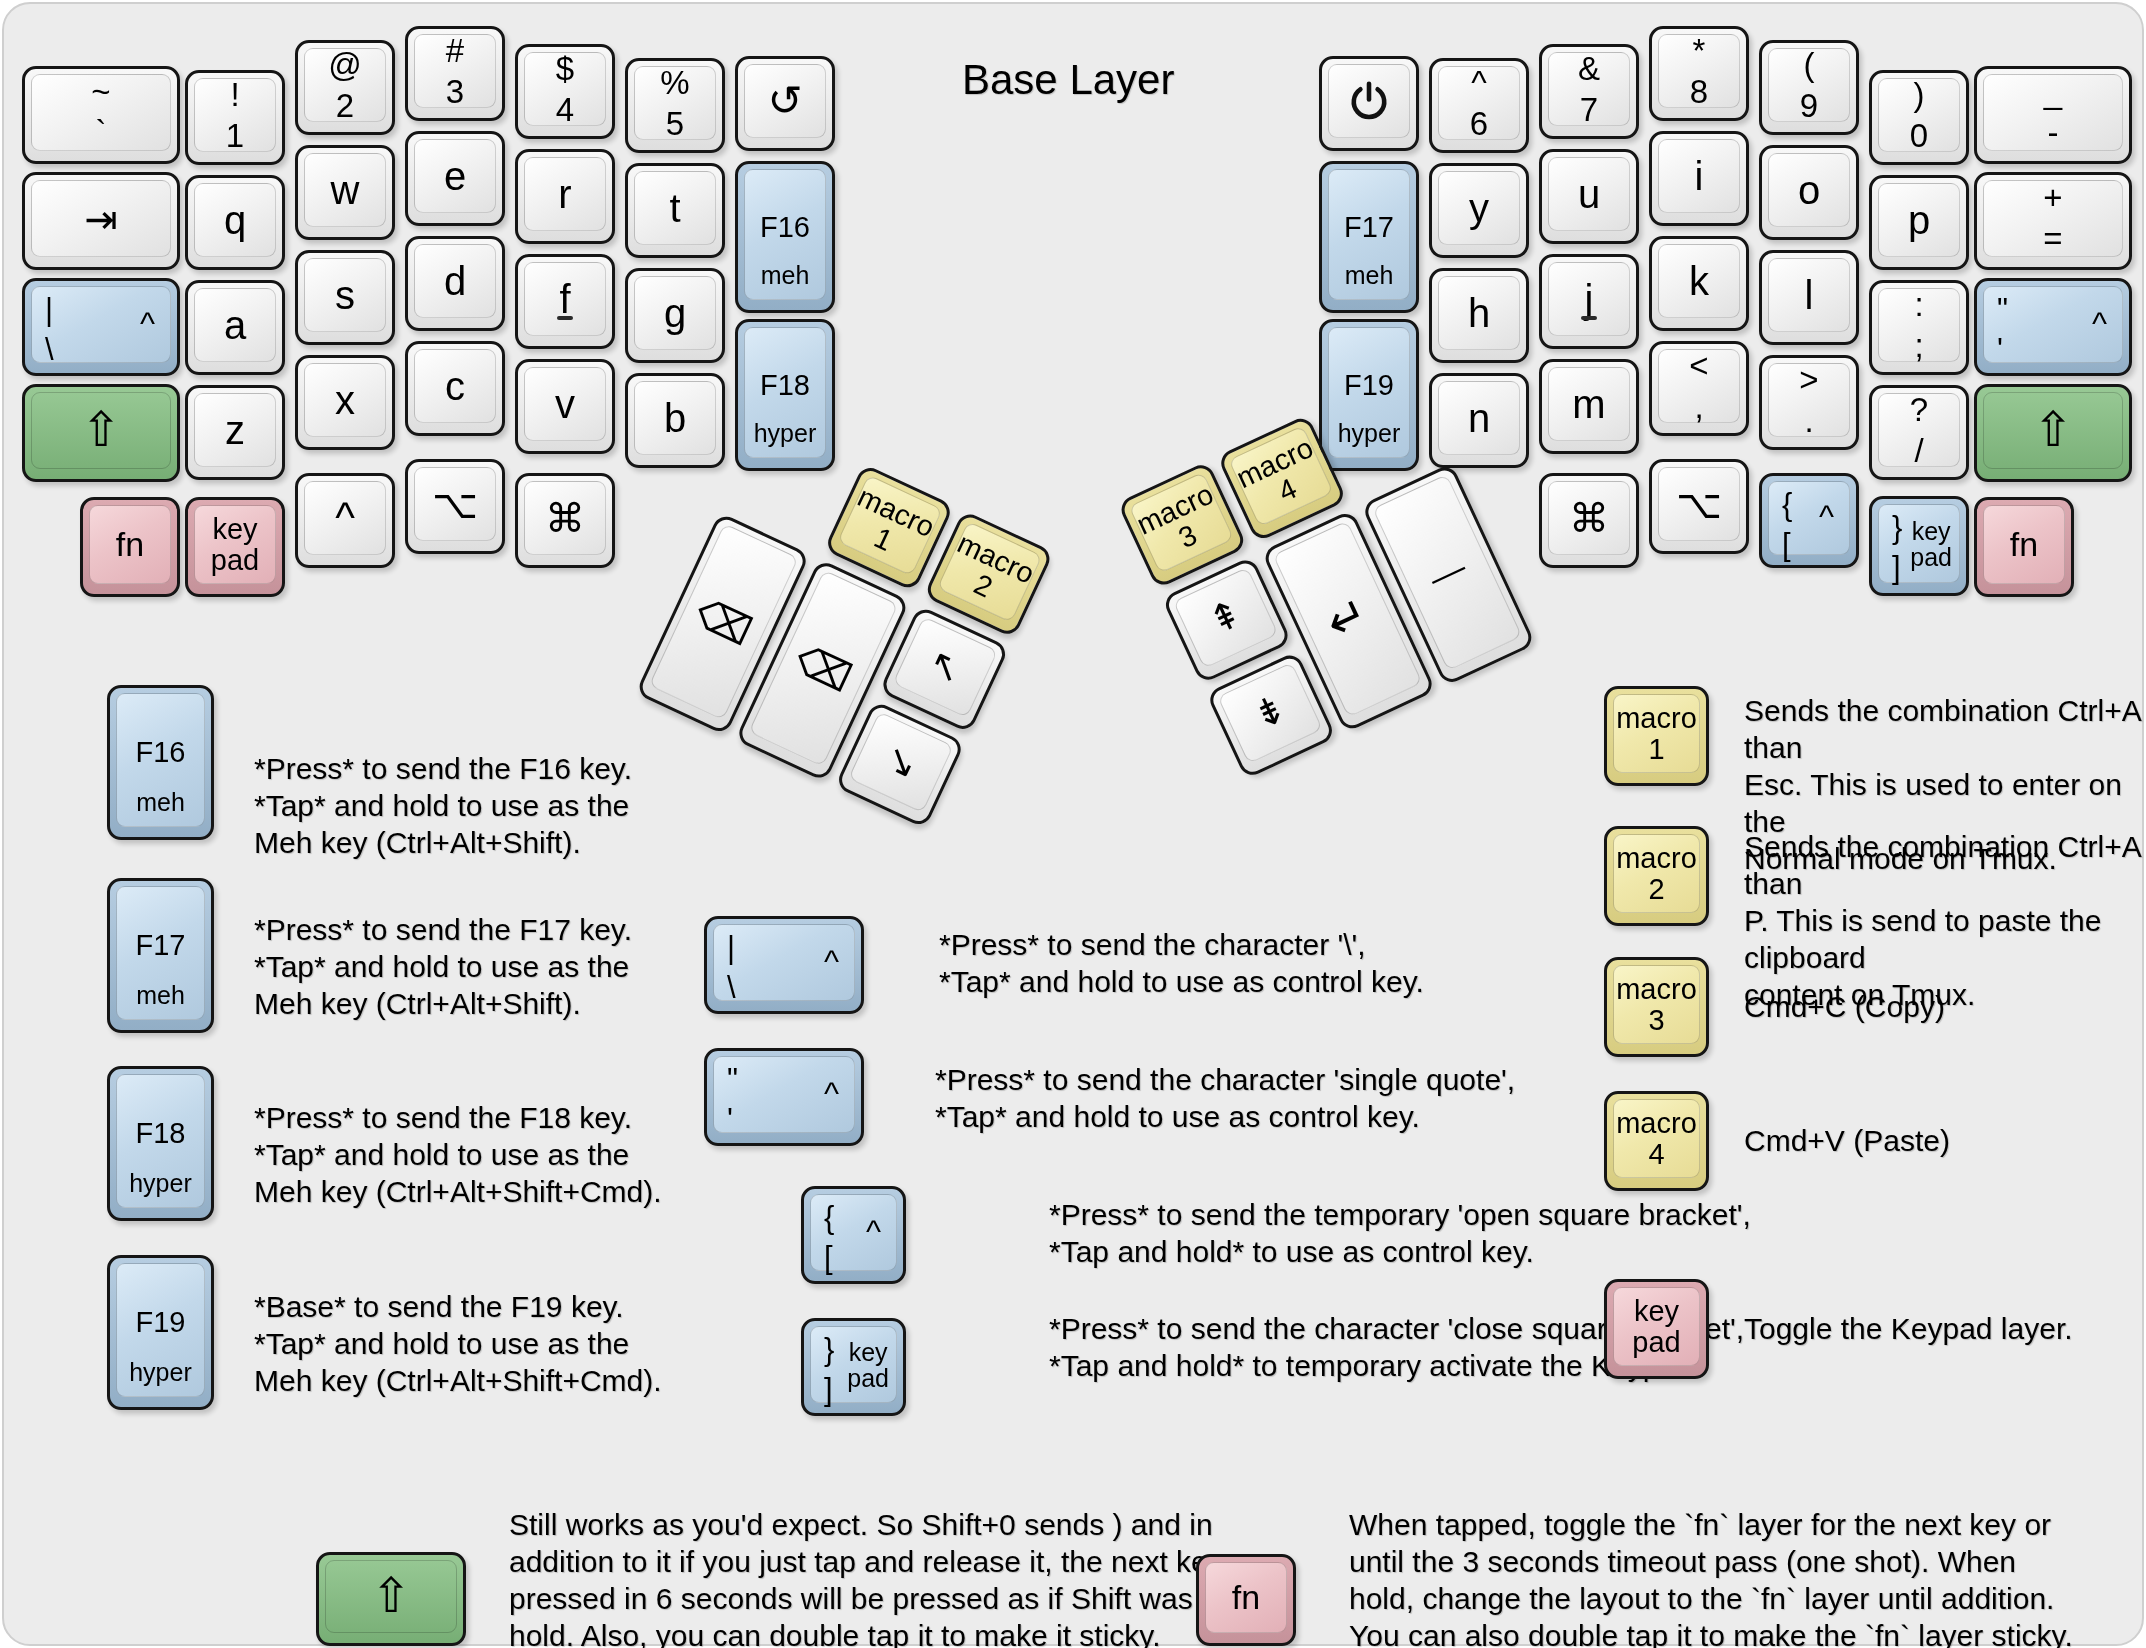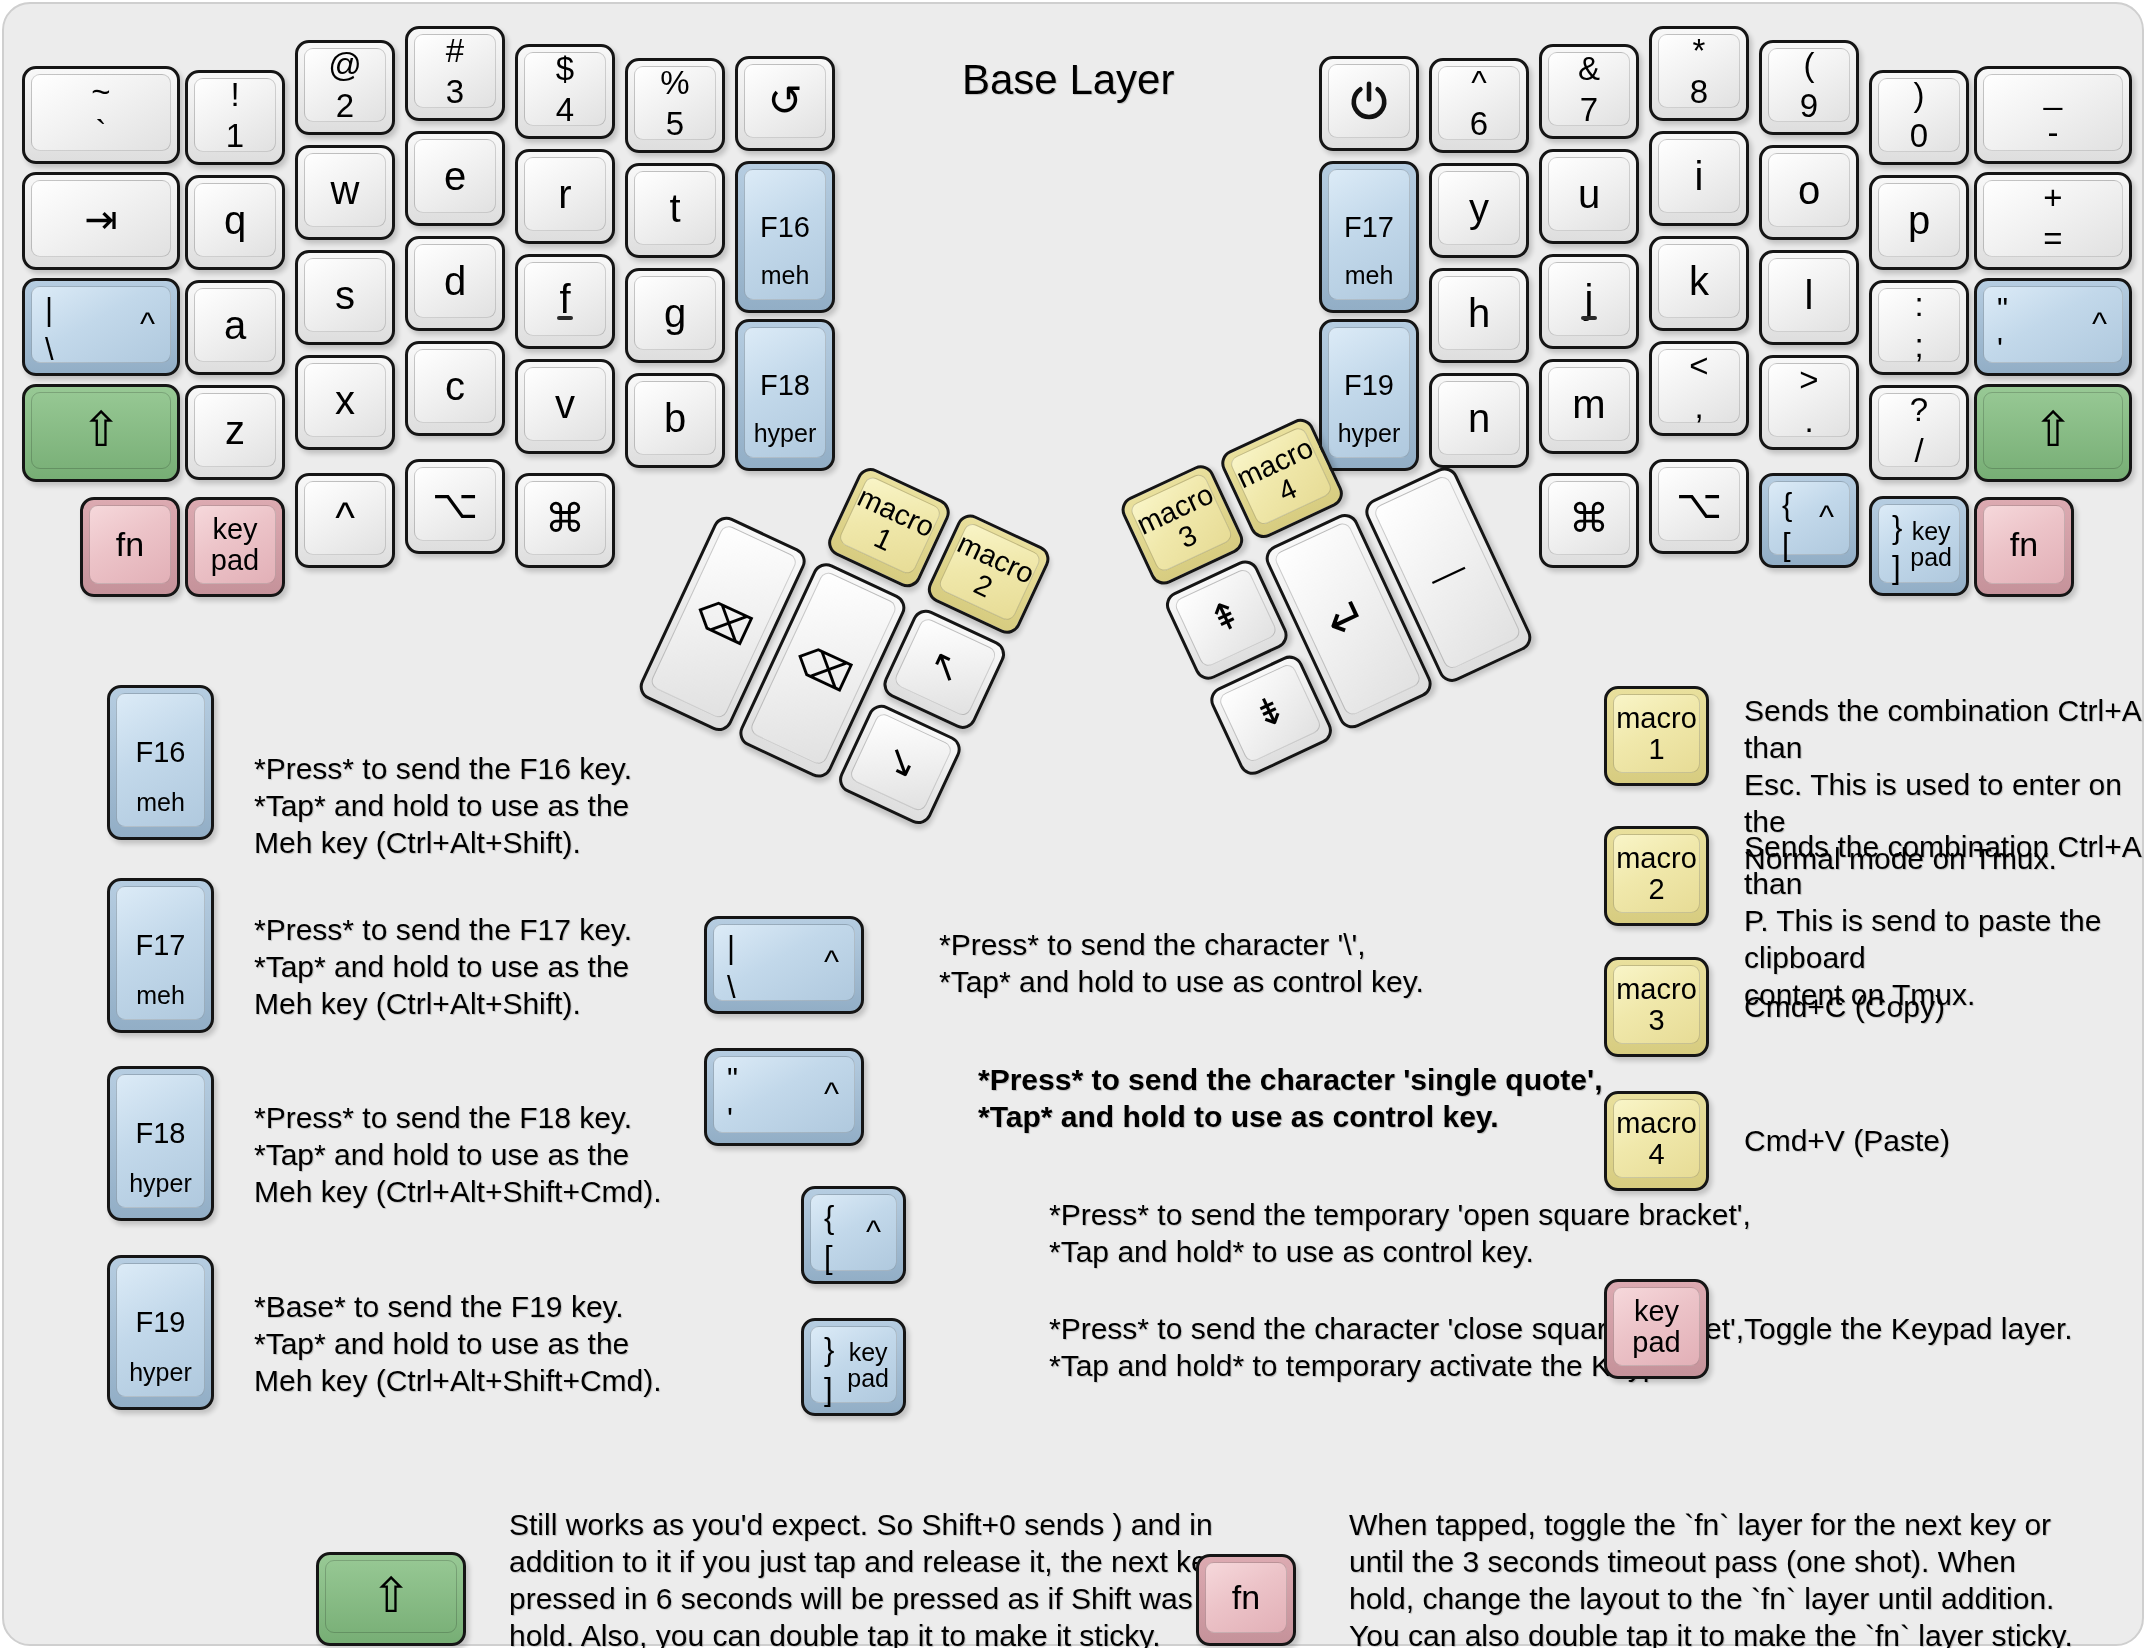--- a/index.html
+++ b/index.html
@@ -524,21 +524,21 @@
       <div class="lline">*Press* to send the character '\',</div>
       <div class="lline">*Tap* and hold to use as control key.</div>
     </div>
     <div class="key blue" style="left: 700px; top: 1044px; width: 160px; height: 98px;">
       <div class="cap">
         <span class="ml-top">"</span>
         <span class="ml-bottom">'</span>
         <span class="ml-right">^</span>
       </div>
     </div>
-    <div class="ltext" style="left: 974px; top: 1057px; font-weight: bold;">
+    <div class="ltext" style="left: 931px; top: 1057px;">
       <div class="lline">*Press* to send the character 'single quote',</div>
       <div class="lline">*Tap* and hold to use as control key.</div>
     </div>
     <div class="key blue" style="left: 797px; top: 1182px; width: 105px; height: 98px;">
       <div class="cap">
         <span class="ml-top">{</span>
         <span class="ml-bottom">[</span>
         <span class="ml-right">^</span>
       </div>
     </div>

